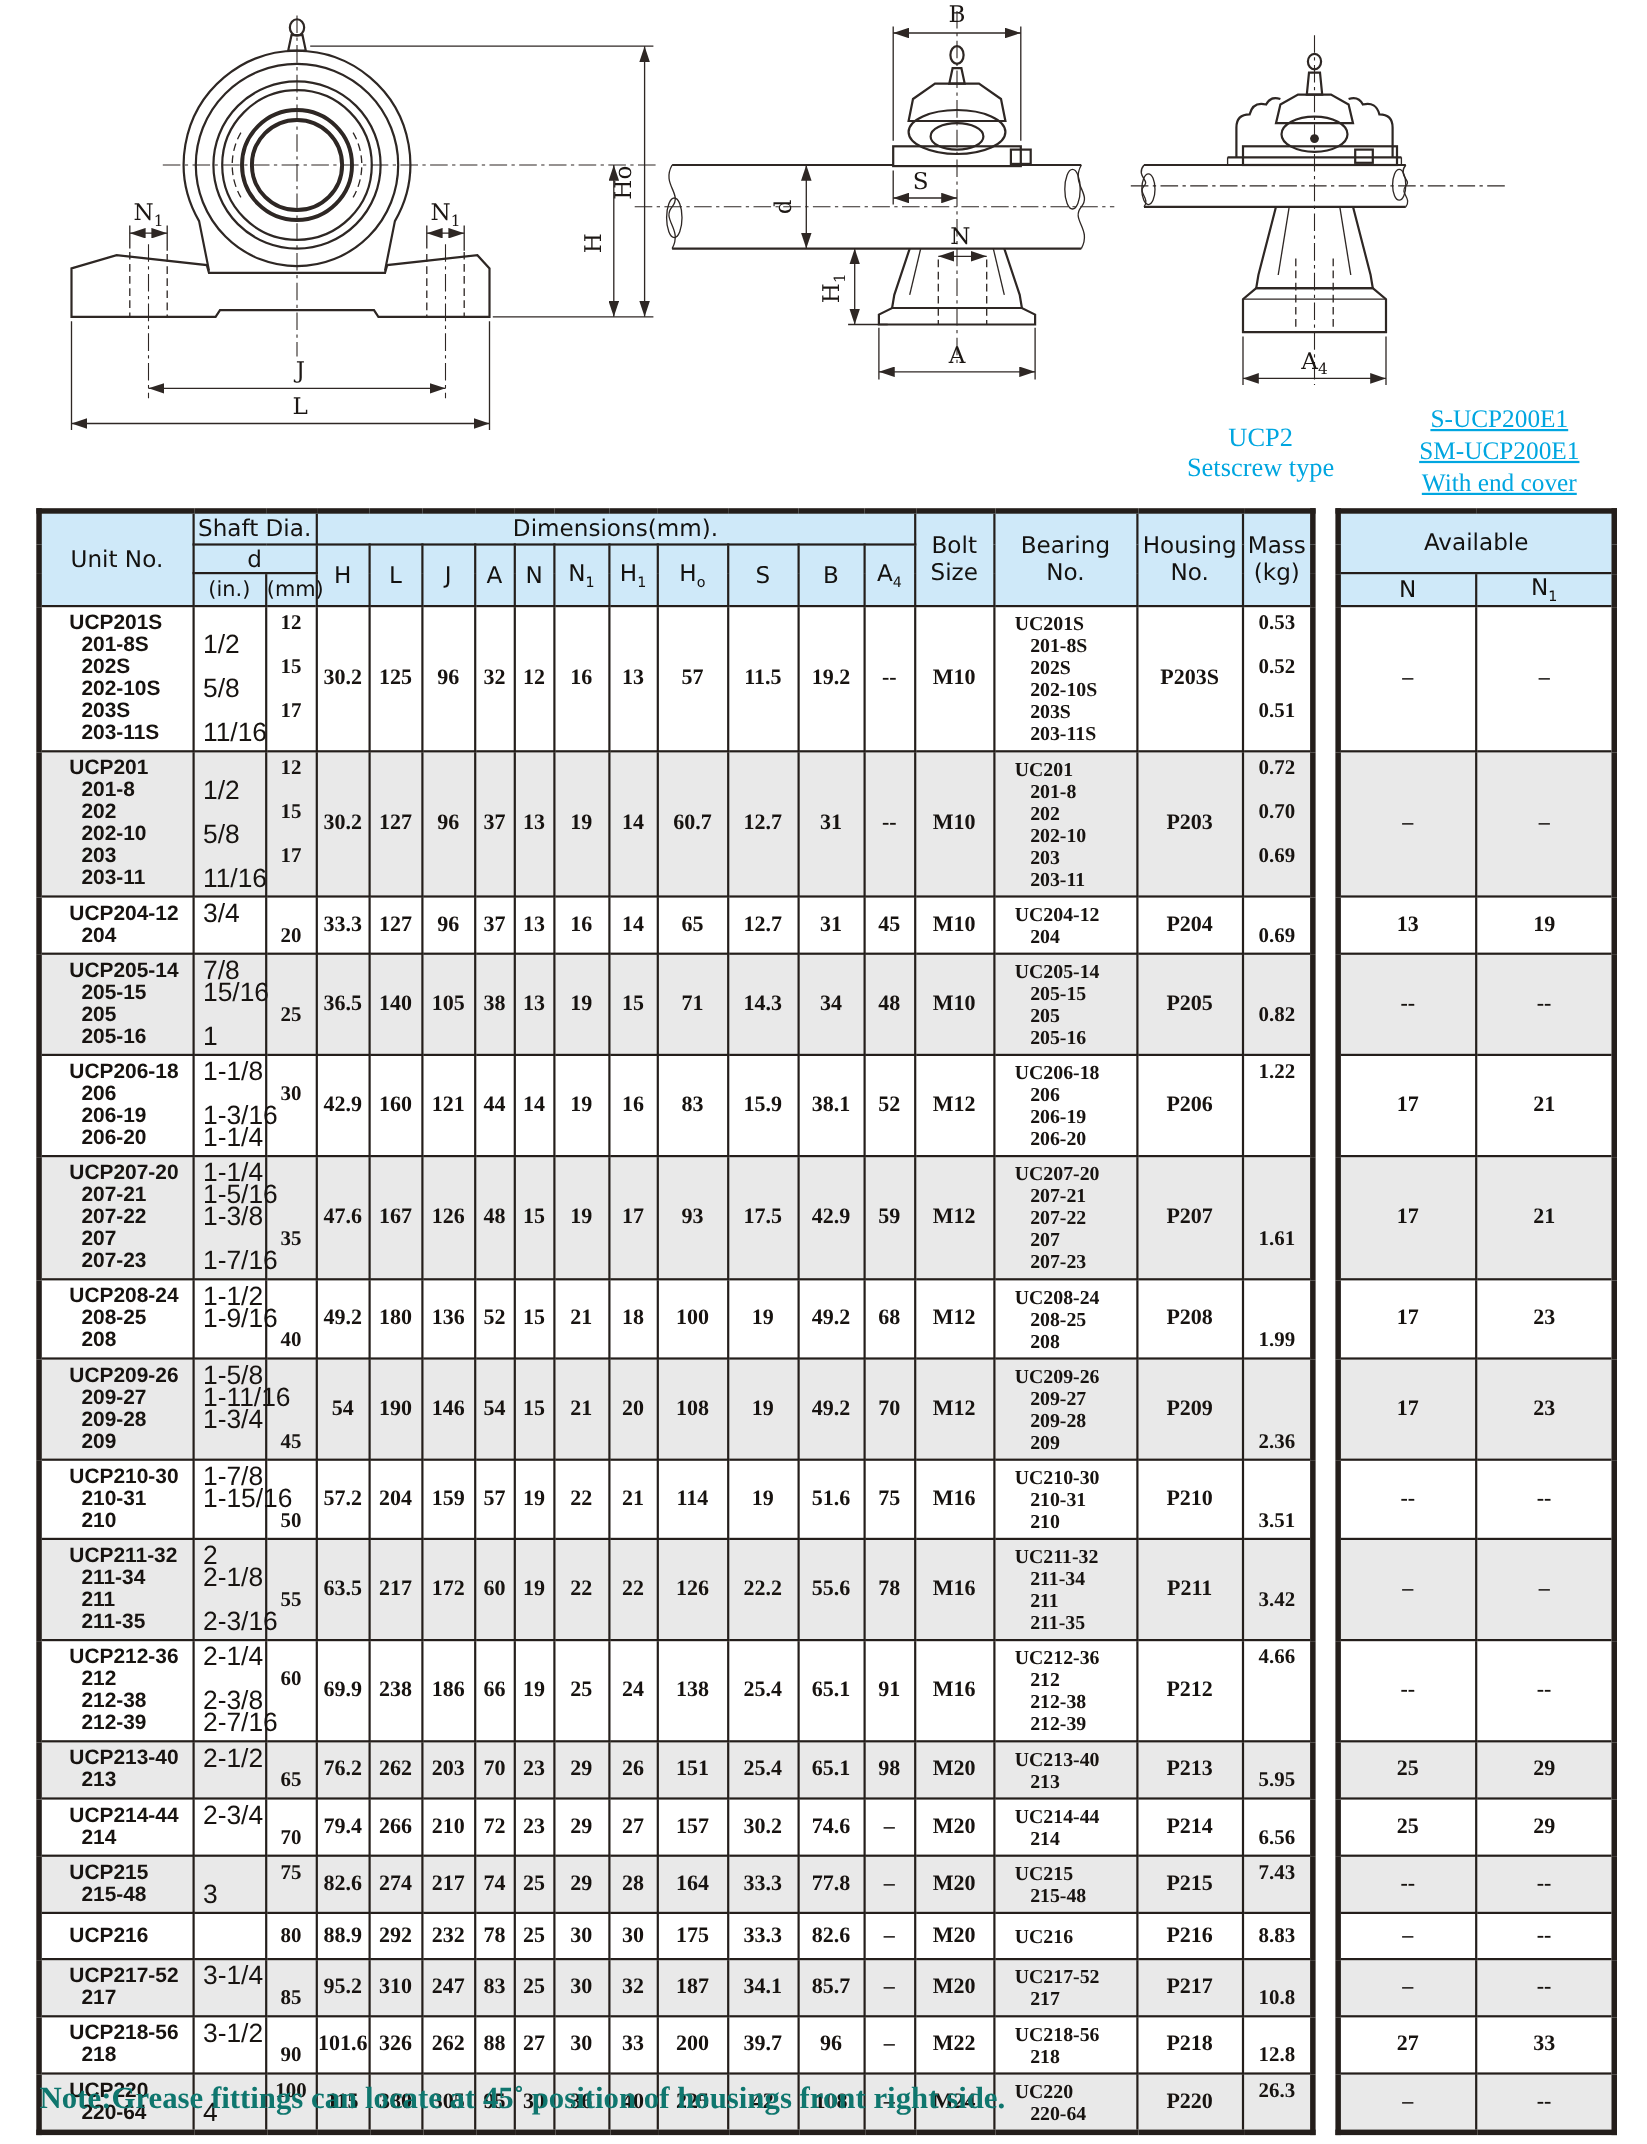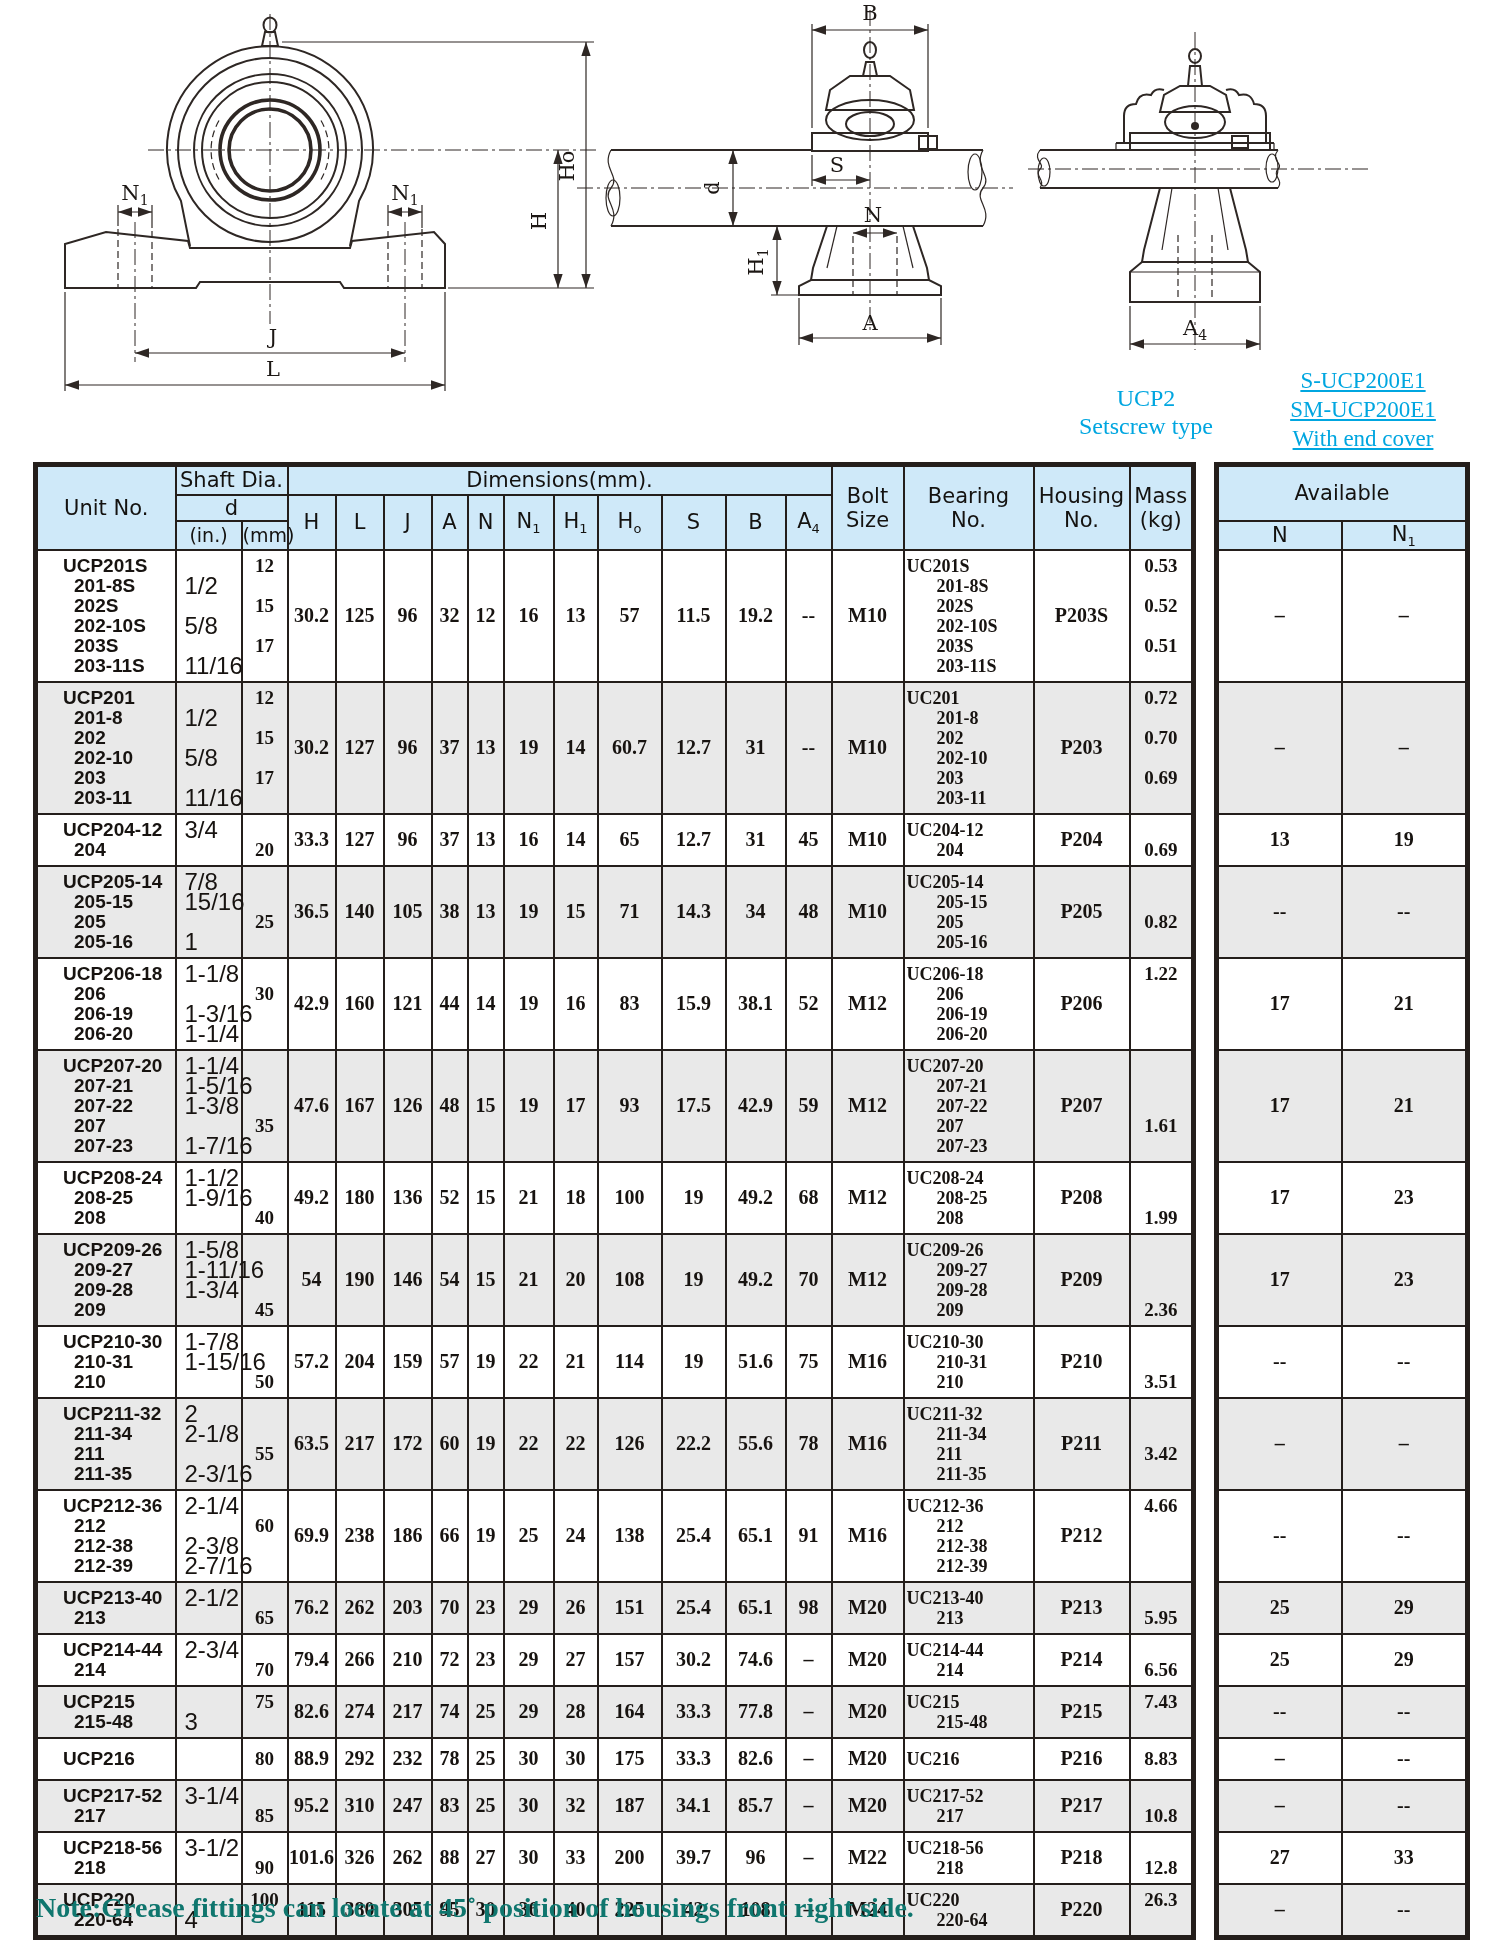--- a/index.html
+++ b/index.html
@@ -33,21 +33,21 @@
   tbody tr.even td{background:#e9e9e9;}
   .num{font-family:"Liberation Serif",serif;font-weight:bold;font-size:20px;
        text-align:center;vertical-align:middle;}
   .stack{vertical-align:top;padding:5px 0;}
   .ln{line-height:20px;height:20px;white-space:nowrap;}
   tr.lines-1 .ln{line-height:30px;height:30px;}
   .unit .ln{font-family:"Liberation Sans",sans-serif;font-weight:bold;font-size:19px;padding-left:25px;}
   .unit .ln.ind{padding-left:36px;}
   .incell .ln{font-family:"Liberation Sans",sans-serif;font-weight:normal;font-size:24px;padding-left:8px;}
   .mmcell .ln,.masscell .ln{font-family:"Liberation Serif",serif;font-weight:bold;font-size:19px;text-align:center;}
-  .bearing .ln{font-family:"Liberation Serif",serif;font-weight:bold;font-size:18px;padding-left:2px;}
+  .bearing .ln{font-family:"Liberation Serif",serif;font-weight:bold;font-size:18px;padding-left:18px;}
   .bearing .ln.ind{padding-left:32px;}
   .note{position:absolute;left:36px;top:1892px;font-family:"Liberation Serif",serif;
         font-weight:bold;font-size:28px;color:#0f766e;}
 </style>
 </head>
 <body>
 
 <svg class="drw" style="left:30px;top:8px" width="580" height="400" viewBox="0 0 580 400">
   <defs>
     <marker id="ar1" markerWidth="13" markerHeight="8" refX="12" refY="4" orient="auto-start-reverse">

